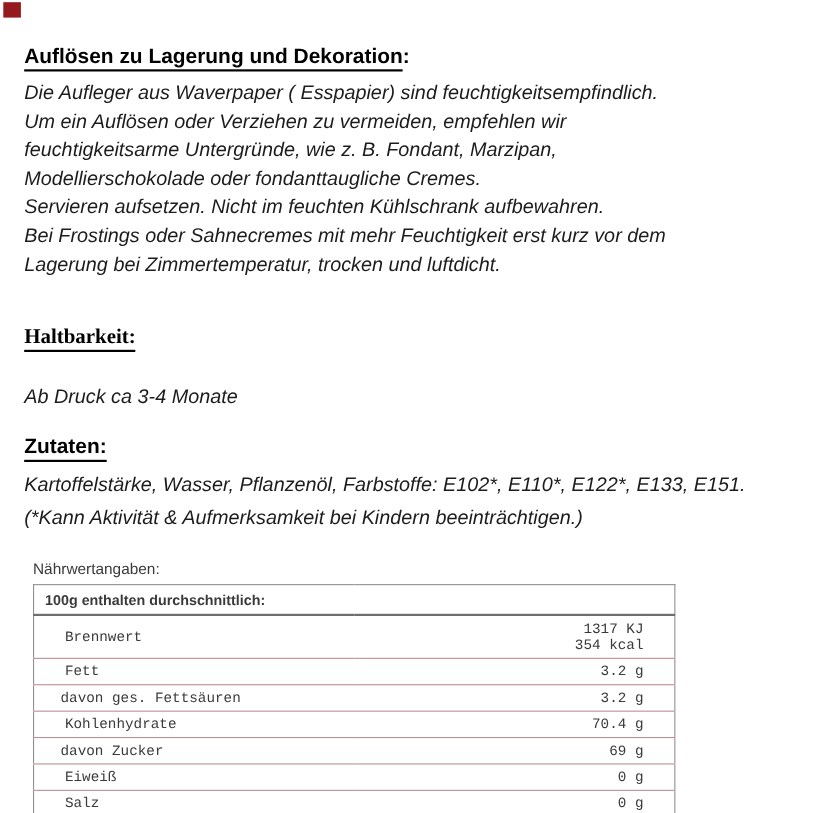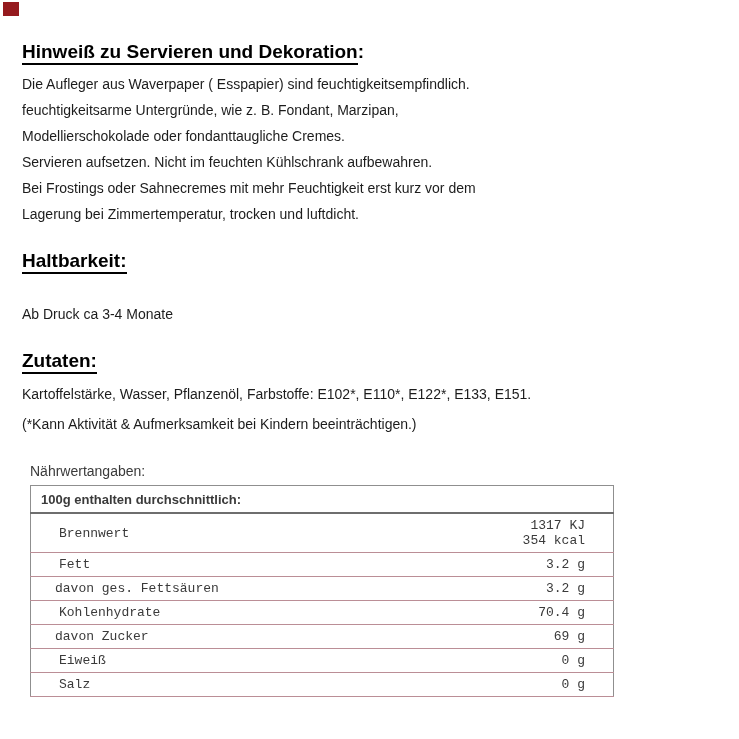--- a/index.html
+++ b/index.html
@@ -31,27 +31,28 @@
     font-weight: 700;
     color: #000000;
     margin: 0;
     line-height: 24px;
   }
   h2 .u {
     border-bottom: 2px solid #000000;
     padding-bottom: 1px;
   }
   .body-line {
-    font-size: 14px;
+    font-size: 18px;
     line-height: 26px;
     white-space: nowrap;
     color: #1c1c1c;
+    font-style: italic;
   }
   .storage-lines { margin-top: 7px; }
-  .shelf-heading { margin-top: 22px; }
+  .shelf-heading { margin-top: 42px; font-family: Liberation Serif, serif; }
   .shelf-text { margin-top: 28px; }
   .ingredients-heading { margin-top: 22px; }
   .ingredients-lines { margin-top: 6px; }
   .ingredients-lines .body-line { line-height: 30px; }
   .nutrition-label {
     margin: 24px 0 6px 8px;
     font-size: 14px;
     color: #3a3a3a;
   }
   table.nutrition-table {
@@ -84,23 +85,24 @@
   table.nutrition-table tr.indent td.lbl { padding-left: 24px; }
 </style>
 </head>
 <body>
 
 <div class="corner-marker"></div>
 
 <div class="content">
 
   <section>
-    <h2><span class="u">Hinweiß zu Servieren und Dekoration</span><span>:</span></h2>
+    <h2><span class="u">Auflösen zu Lagerung und Dekoration</span><span>:</span></h2>
     <div class="storage-lines">
       <div class="body-line">Die Aufleger aus Waverpaper ( Esspapier) sind feuchtigkeitsempfindlich.</div>
+      <div class="body-line">Um ein Auflösen oder Verziehen zu vermeiden, empfehlen wir</div>
       <div class="body-line">feuchtigkeitsarme Untergründe, wie z. B. Fondant, Marzipan,</div>
       <div class="body-line">Modellierschokolade oder fondanttaugliche Cremes.</div>
       <div class="body-line">Servieren aufsetzen. Nicht im feuchten Kühlschrank aufbewahren.</div>
       <div class="body-line">Bei Frostings oder Sahnecremes mit mehr Feuchtigkeit erst kurz vor dem</div>
       <div class="body-line">Lagerung bei Zimmertemperatur, trocken und luftdicht.</div>
     </div>
   </section>
 
   <section>
     <h2 class="shelf-heading"><span class="u">Haltbarkeit:</span></h2>

